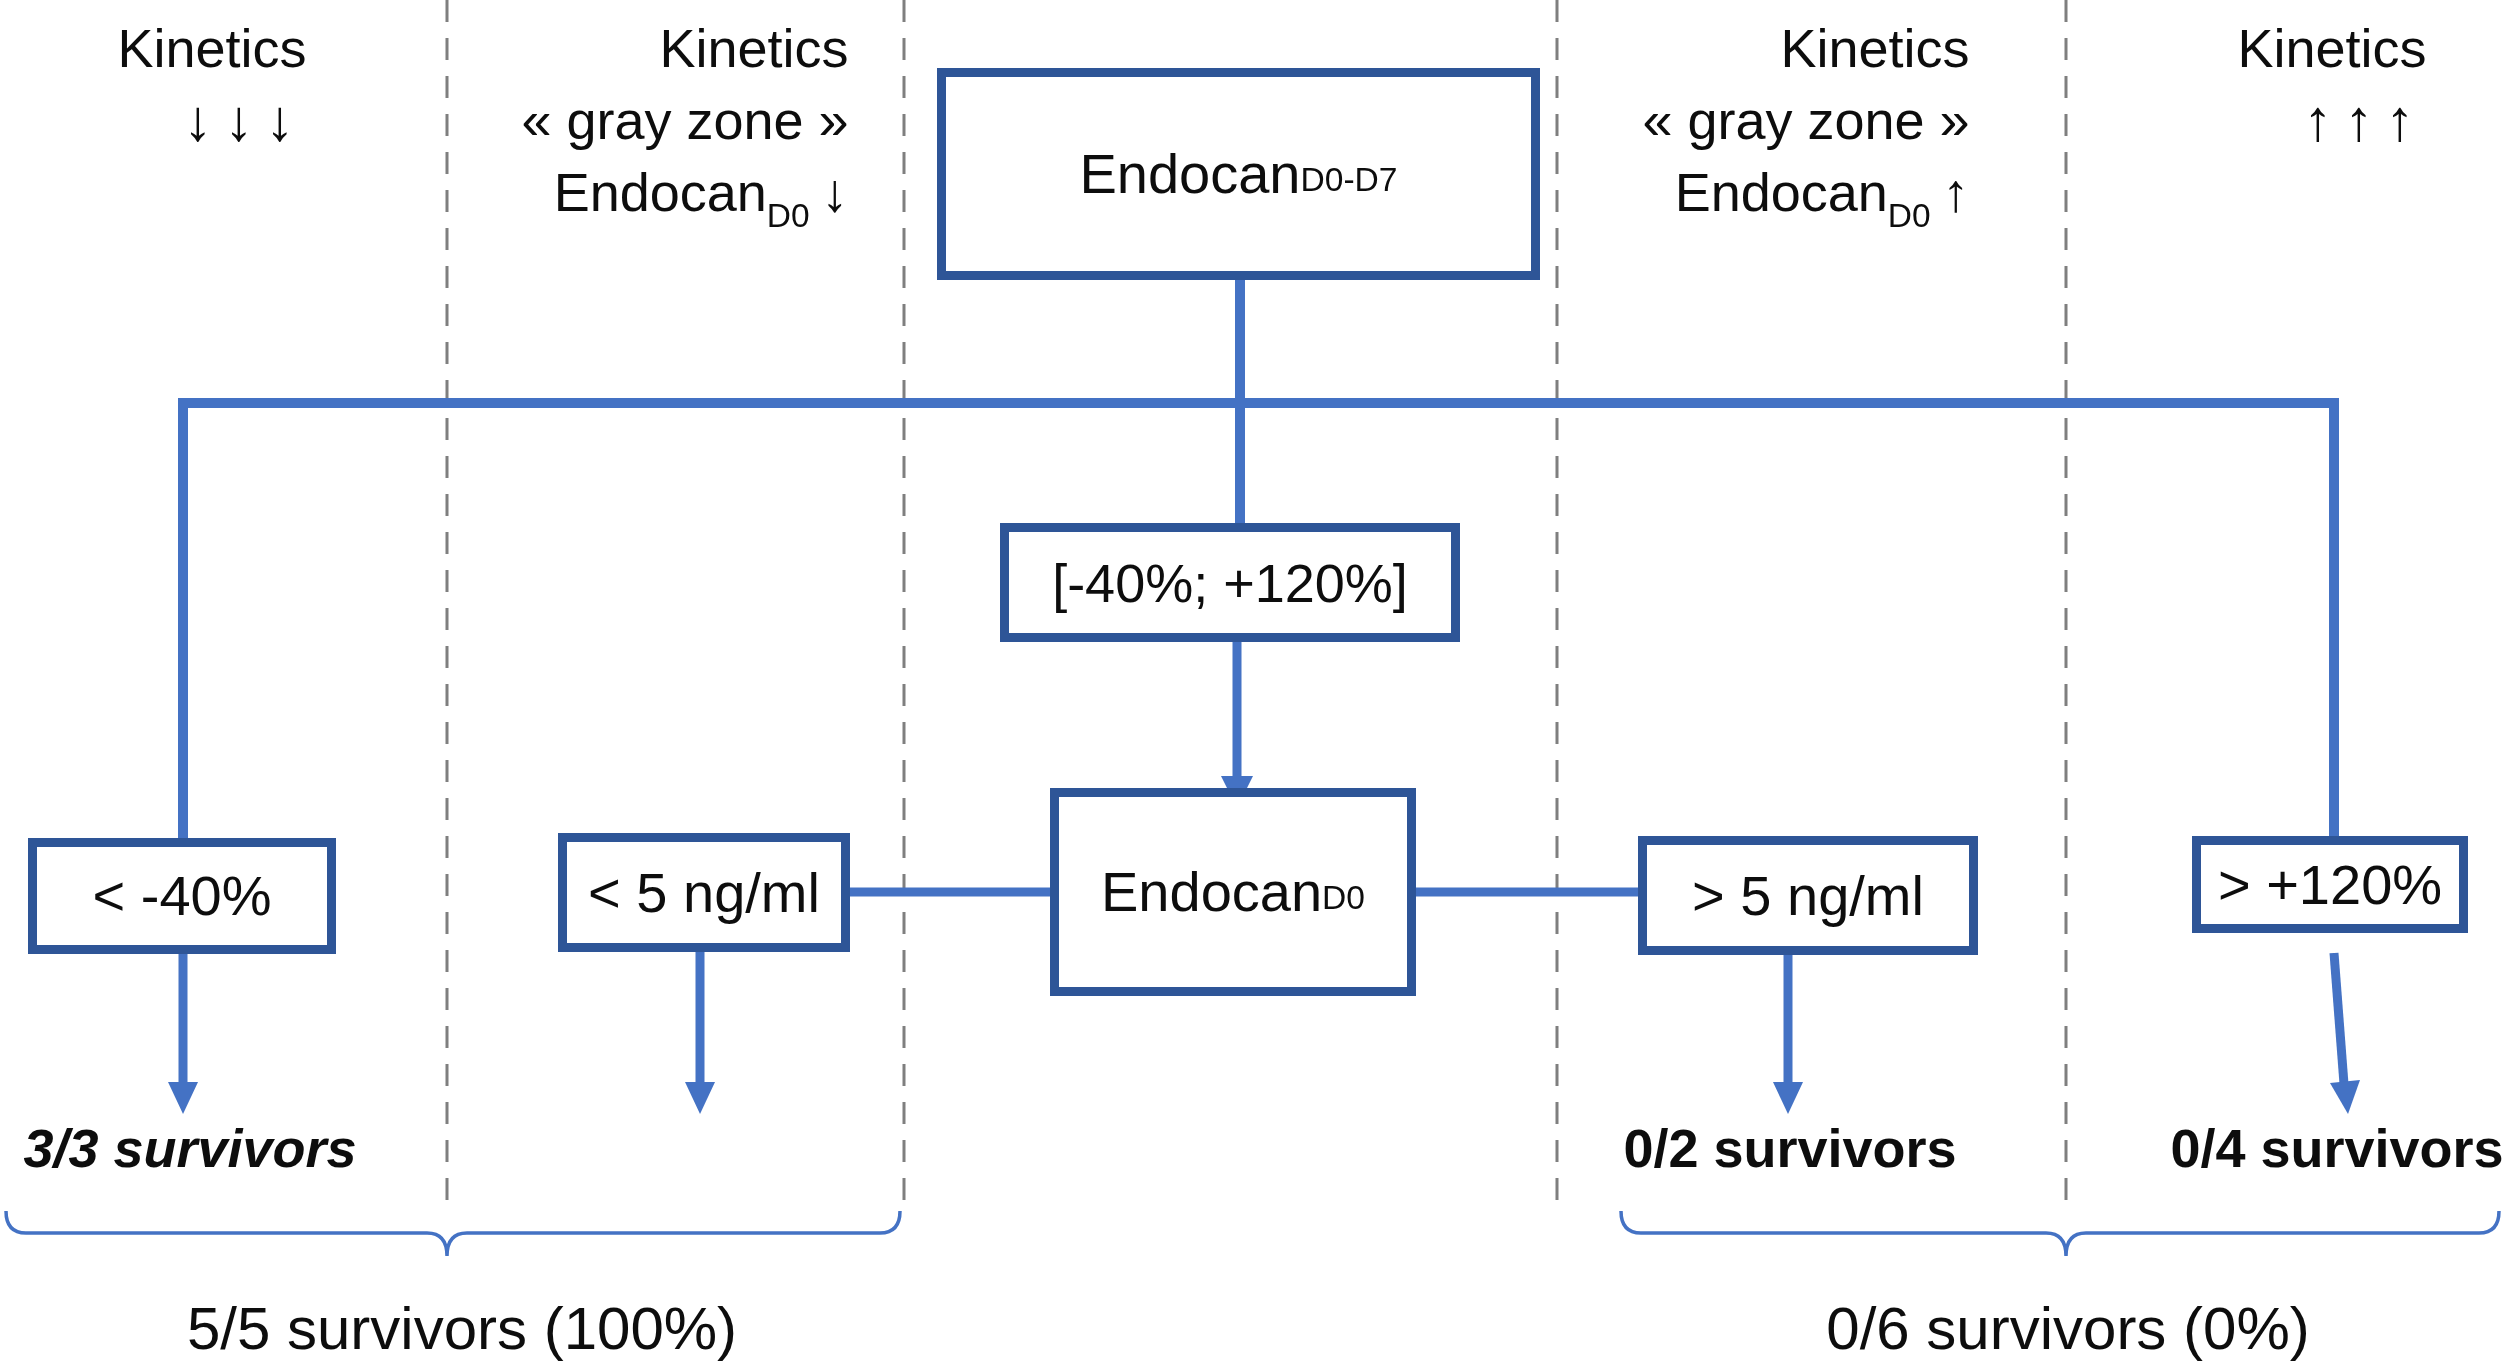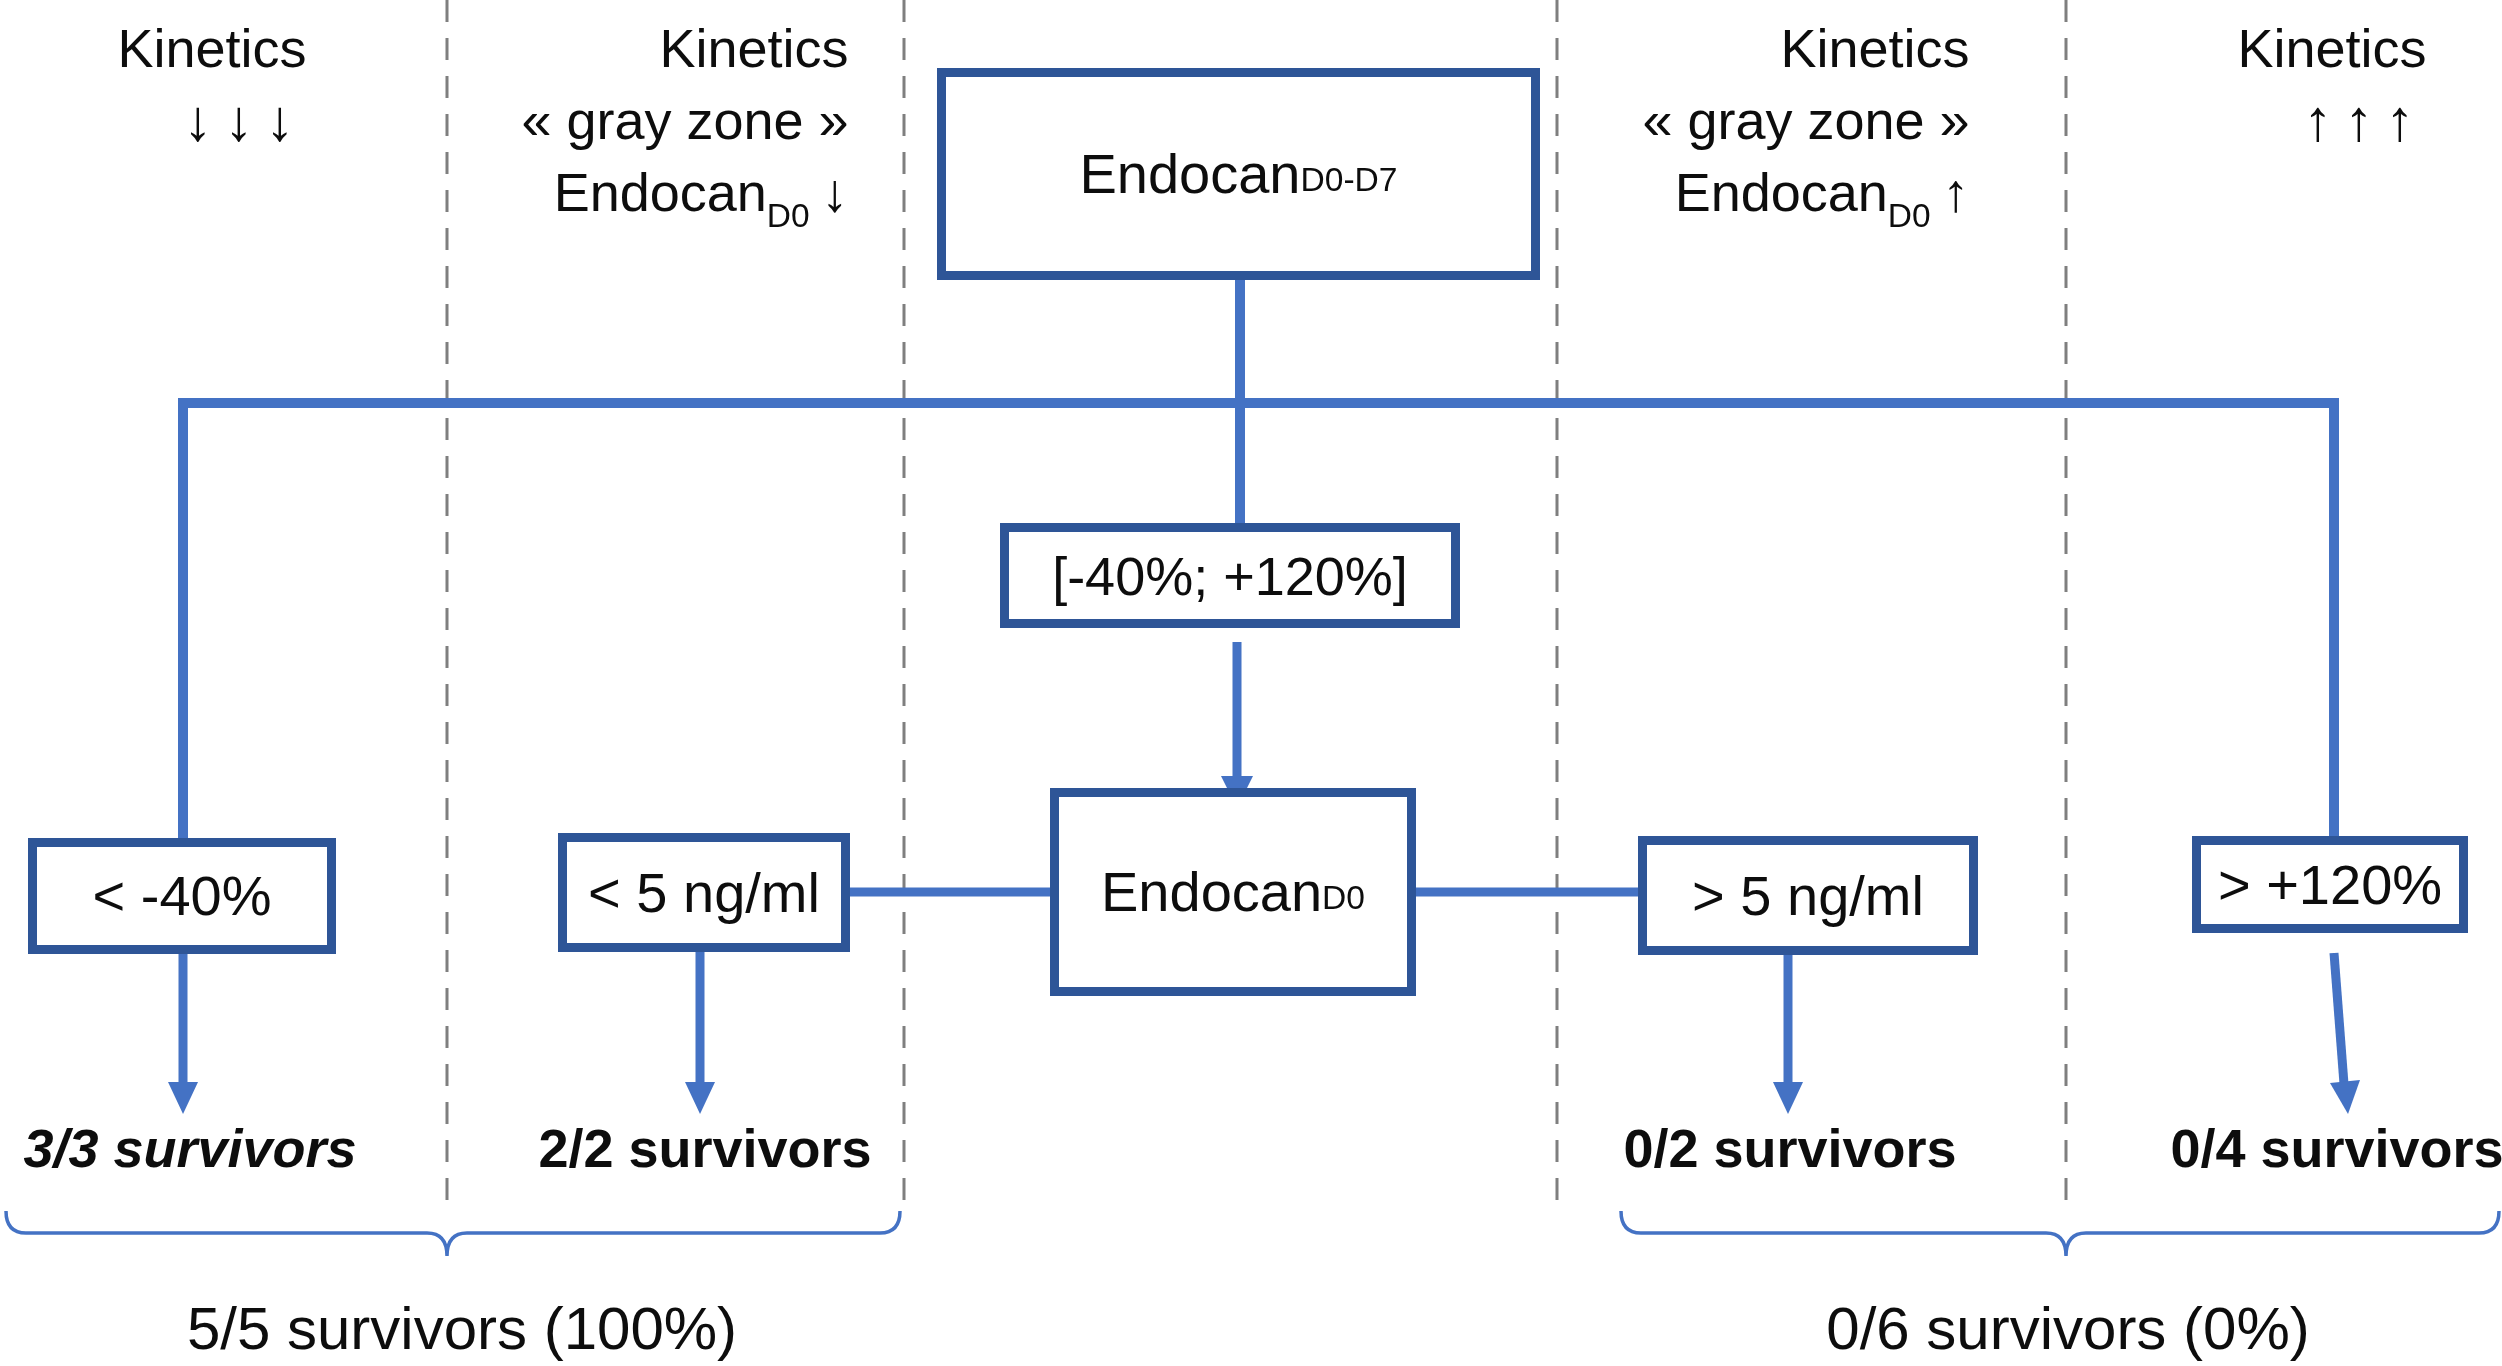--- a/index.html
+++ b/index.html
@@ -112,21 +112,21 @@
   <div class="col-header" style="left:2332px;top:12px;">
     <div>Kinetics</div>
     <div class="arrows-line">↑↑↑</div>
   </div>
 
   <div class="node" style="left:937px;top:68px;width:603px;height:212px;">
     <span>Endocan</span>
       <sub>D0-D7</sub>
   </div>
 
-  <div class="node" style="left:1000px;top:523px;width:460px;height:105px;font-size:54px;">
+  <div class="node" style="left:1000px;top:523px;width:460px;height:119px;font-size:54px;">
     <span>[-40%; +120%]</span>
   </div>
 
   <div class="node" style="left:1050px;top:788px;width:366px;height:208px;">
     <span>Endocan</span>
       <sub>D0</sub>
   </div>
 
   <div class="node" style="left:28px;top:838px;width:308px;height:116px;">
     <span>&lt; -40%</span>
@@ -138,20 +138,19 @@
 
   <div class="node" style="left:1638px;top:836px;width:340px;height:119px;">
     <span>&gt; 5 ng/ml</span>
   </div>
 
   <div class="node" style="left:2192px;top:836px;width:276px;height:97px;text-align:right;">
     <span>&gt; +120%</span>
   </div>
 
   <div class="outcome" style="left:190px;top:1148px;font-style:italic;">3/3 survivors</div>
-  <div class="outcome" style="left:705px;top:1148px;">2/2 survivors</div>
   <div class="outcome" style="left:1790px;top:1148px;">0/2 survivors</div>
   <div class="outcome" style="left:2337px;top:1148px;">0/4 survivors</div>
 
   <div class="total" style="left:462px;top:1328px;">5/5 survivors (100%)</div>
   <div class="total" style="left:2068px;top:1328px;">0/6 survivors (0%)</div>
 
 </div>
 
 </body></html>

